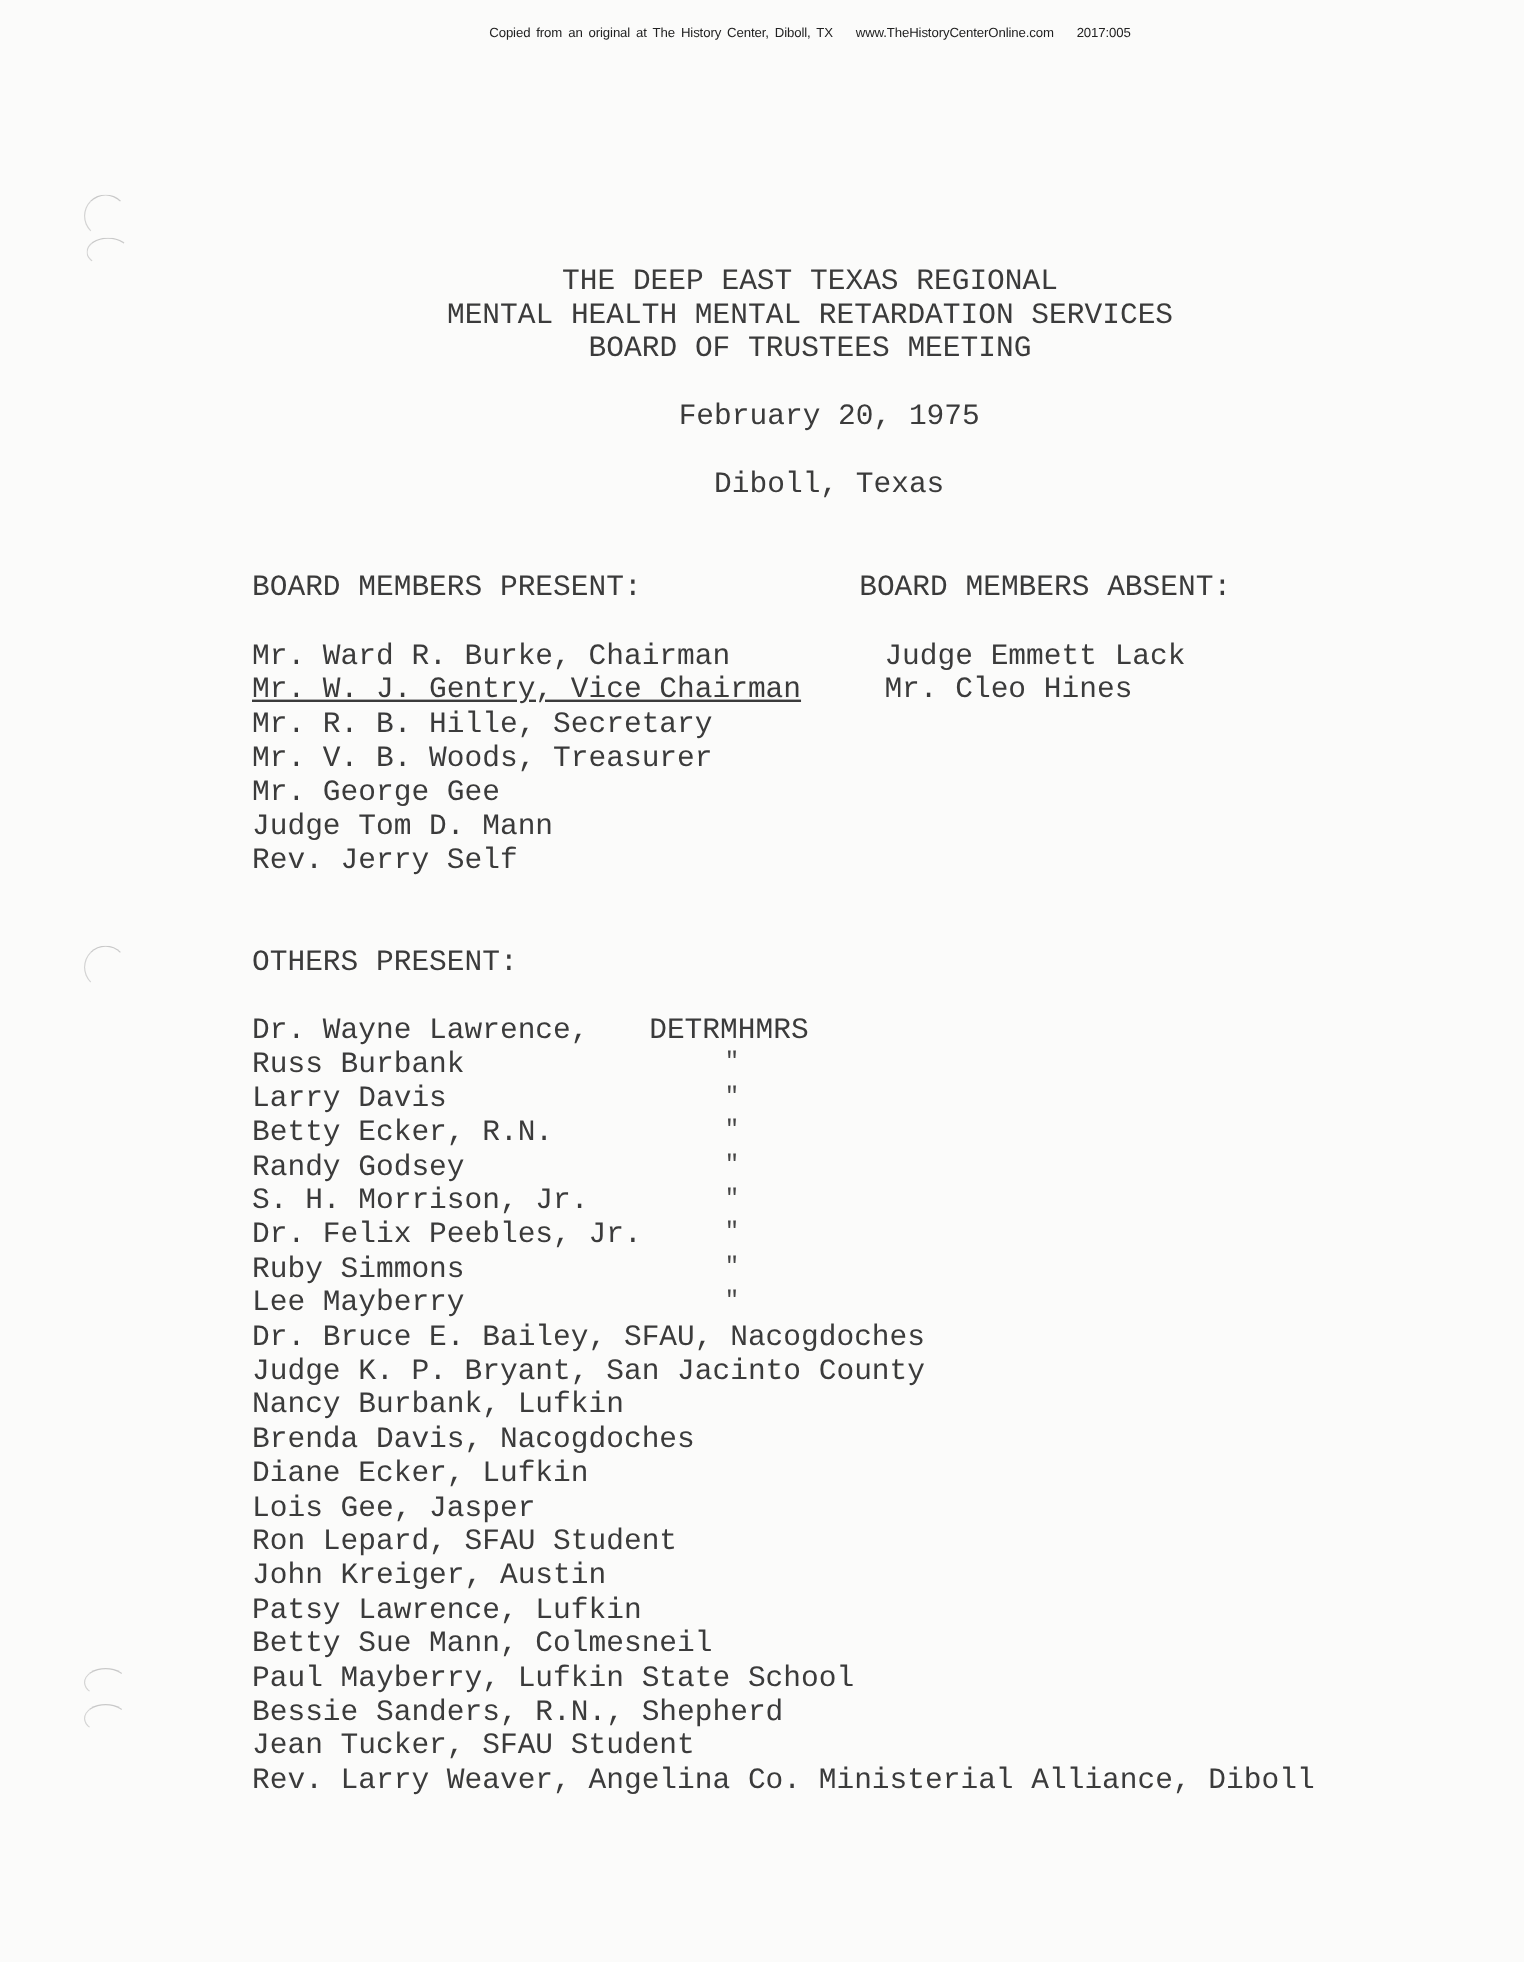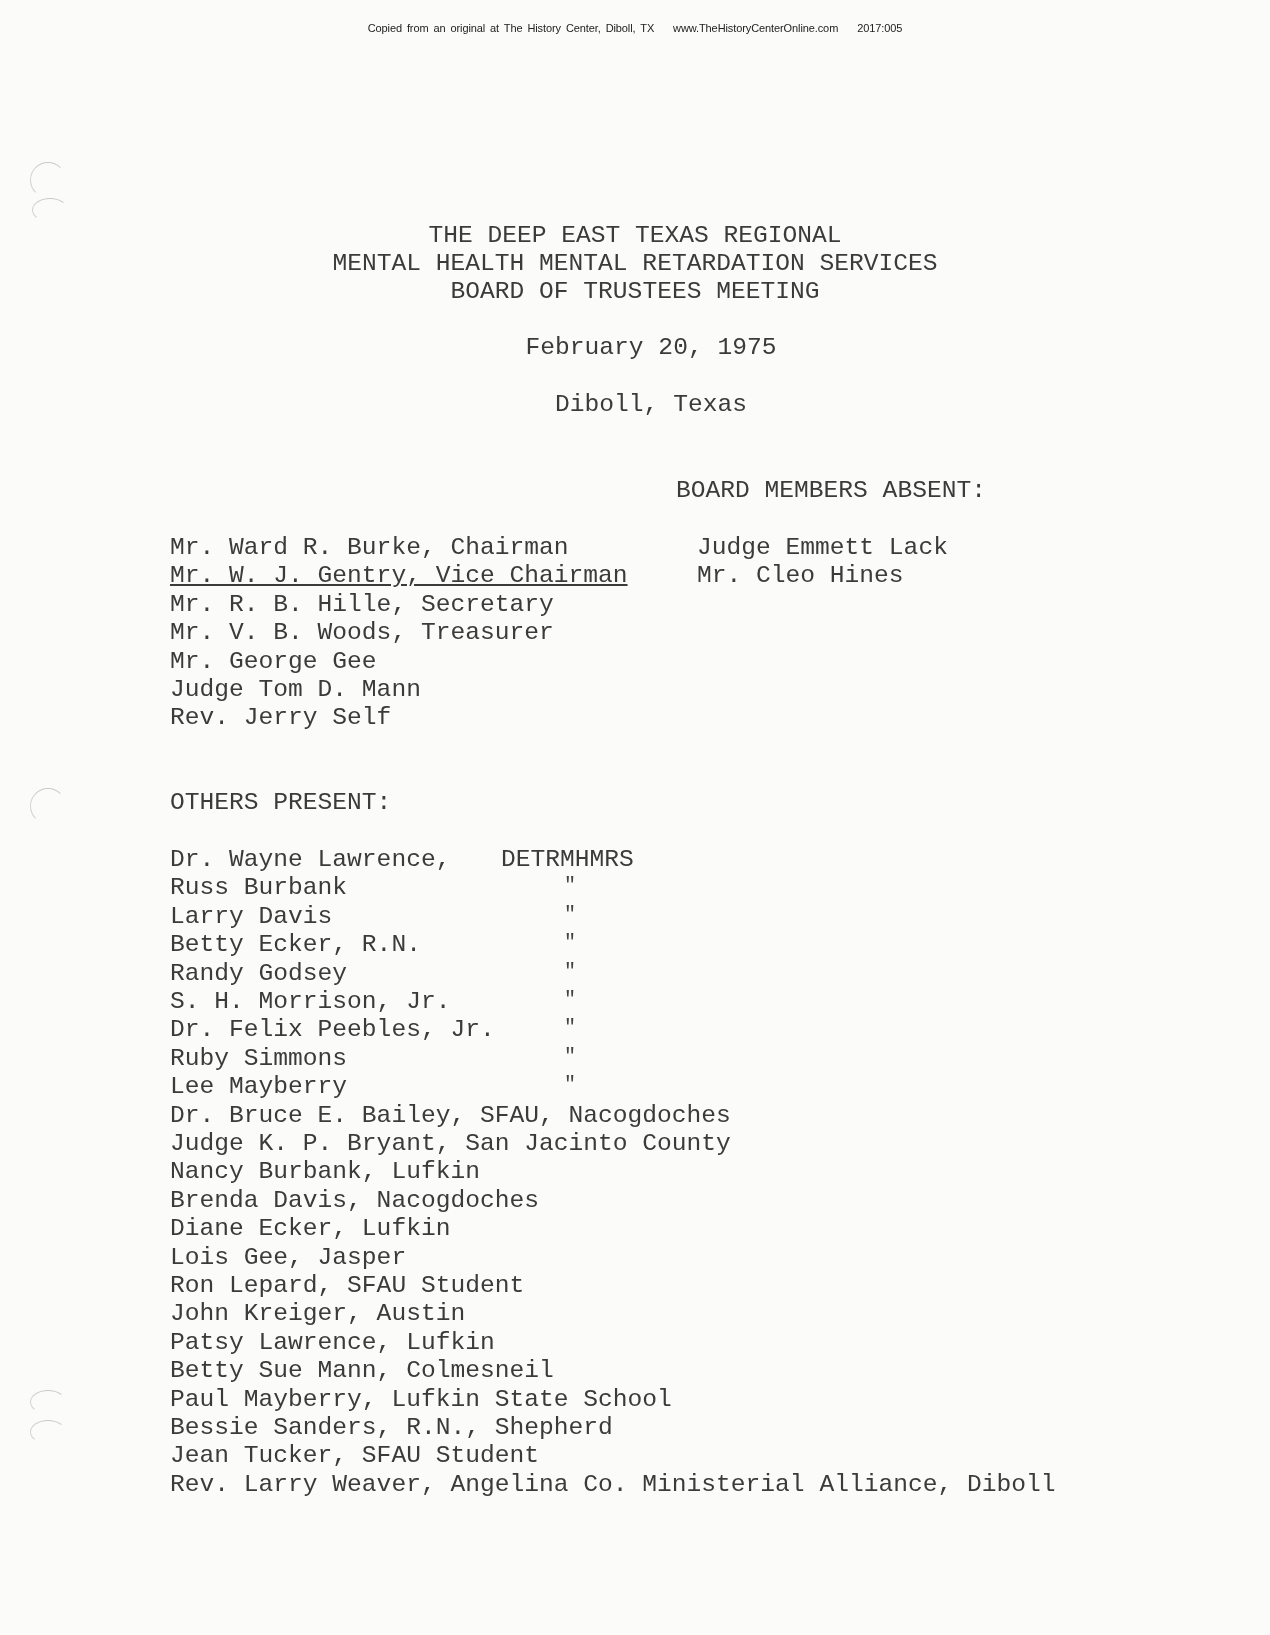--- a/index.html
+++ b/index.html
@@ -2,21 +2,21 @@
 <html><head>
 <meta charset="utf-8">
 <style>
   html, body { margin:0; padding:0; }
   body {
     width:1270px; height:1635px; position:relative; overflow:hidden;
     background:#fbfbfa;
     font-family:"Liberation Mono", "DejaVu Sans Mono", monospace;
     color:#3a3a3a;
   }
-  .page { position:absolute; inset:0; }
+  .page { position:absolute; inset:0;margin-left:40px; }
   .header-note {
     position:absolute; top:22px; left:0; width:1270px; text-align:center;
     font-family:"Liberation Sans", sans-serif; font-size:11px; color:#222;
     letter-spacing:-0.1px; word-spacing:2px;
   }
   .header-note span { margin:0 7px; }
   .line {
     position:absolute; font-size:24.6px; line-height:28px; white-space:pre;
     color:#3b3b3b;
   }
@@ -46,20 +46,21 @@
   <div class="hole" style="left:30px;top:788px;"></div>
   <div class="hole half" style="left:30px;top:1390px;"></div>
   <div class="hole half" style="left:30px;top:1420px;"></div>
 
   <div class="line center" style="top:222px;">THE DEEP EAST TEXAS REGIONAL</div>
   <div class="line center" style="top:278px;">BOARD OF TRUSTEES MEETING</div>
   <div class="line center" style="top:250px;">MENTAL HEALTH MENTAL RETARDATION SERVICES</div>
   <div class="line center" style="top:334px;left:16px;">February 20, 1975</div>
   <div class="line center" style="top:391px;left:16px;">Diboll, Texas</div>
 
+  <div class="line" style="top:477px;left:170px;">BOARD MEMBERS PRESENT:</div>
   <div>
     <div class="line" style="top:534px;left:170px;">Mr. Ward R. Burke, Chairman</div>
     <div class="line" style="top:562px;left:170px;text-decoration:underline;">Mr. W. J. Gentry, Vice Chairman</div>
     <div class="line" style="top:591px;left:170px;">Mr. R. B. Hille, Secretary</div>
     <div class="line" style="top:619px;left:170px;">Mr. V. B. Woods, Treasurer</div>
     <div class="line" style="top:648px;left:170px;">Mr. George Gee</div>
     <div class="line" style="top:676px;left:170px;">Judge Tom D. Mann</div>
     <div class="line" style="top:704px;left:170px;">Rev. Jerry Self</div>
   </div>
 

